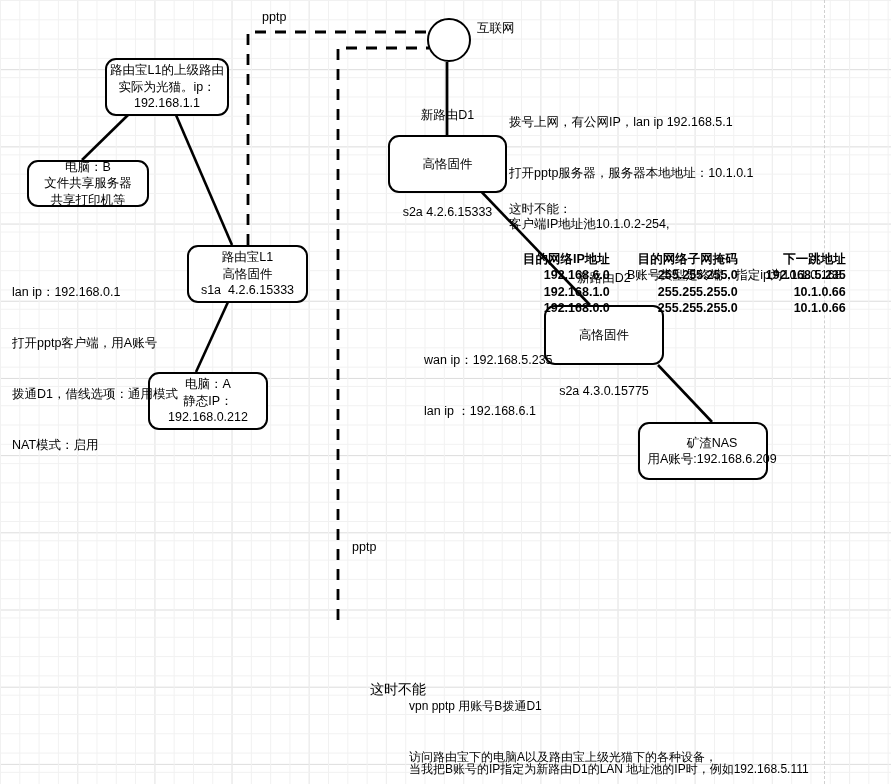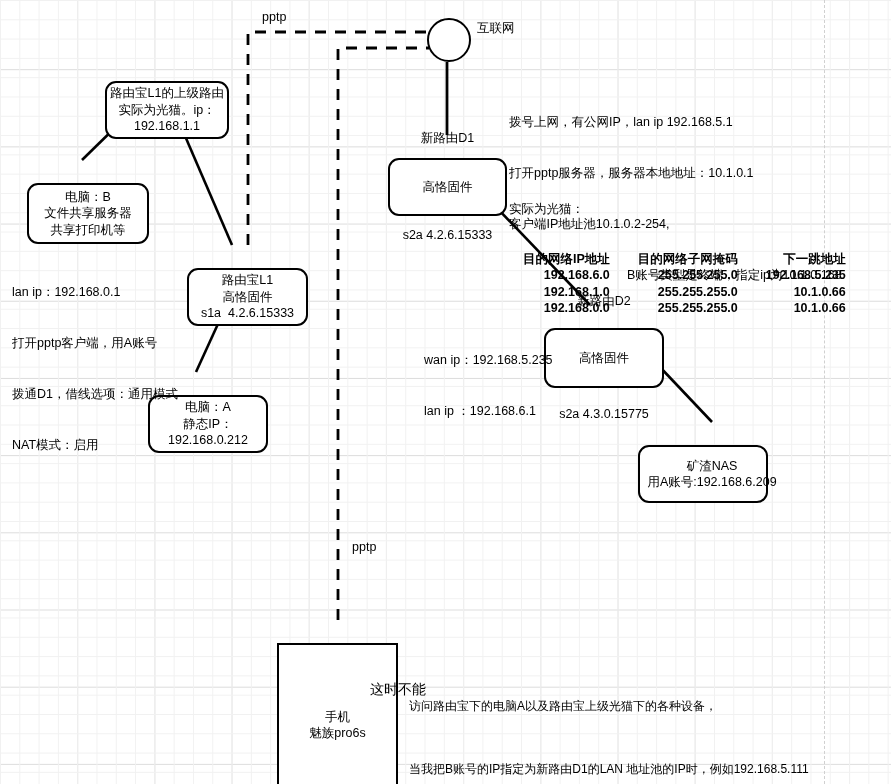--- a/index.html
+++ b/index.html
@@ -49,21 +49,20 @@
     color: #000000;
     display: flex;
     flex-direction: column;
     align-items: center;
     justify-content: center;
     text-align: center;
     font-size: 12.5px;
     line-height: 16.5px;
     white-space: pre;
     z-index: 3;
-    margin-top: 23px;
   }
   .node.square {
     border-radius: 0;
     border-width: 2.6px;
   }
   .node .line { display: block; }
   .circle-node {
     position: absolute;
     box-sizing: border-box;
     border: 2.2px solid #000000;
@@ -163,21 +162,21 @@
 
   <div class="circle-node" style="left:427px; top:18px; width:44px; height:44px;"></div>
   <div class="caption" style="left:477px; top:20px;">互联网</div>
 
   <div class="node" style="left:105px; top:58px; width:124px; height:58px;">
     <span class="line">路由宝L1的上级路由</span>
     <span class="line">实际为光猫。ip：</span>
     <span class="line">192.168.1.1</span>
   </div>
 
-  <div class="node" style="left:27px; top:160px; width:122px; height:61px;">
+  <div class="node" style="left:27px; top:160px; width:122px; height:47px;">
     <span class="line">电脑：B</span>
     <span class="line">文件共享服务器</span>
     <span class="line">共享打印机等</span>
   </div>
 
   <div class="node" style="left:187px; top:245px; width:121px; height:58px;">
     <span class="line">路由宝L1</span>
     <span class="line">高恪固件</span>
     <span class="line">s1a  4.2.6.15333</span>
   </div>
@@ -198,44 +197,40 @@
     <span class="line">新路由D2</span>
     <span class="line">高恪固件</span>
     <span class="line">s2a 4.3.0.15775</span>
   </div>
 
   <div class="node" style="left:638px; top:422px; width:130px; height:58px;padding-left:18px;">
     <span class="line">矿渣NAS</span>
     <span class="line">用A账号:192.168.6.209</span>
   </div>
 
-  <div class="node square" style="left:277px; top:620px; width:121px; height:164px;">
-    <span class="line">手机</span>
-    <span class="line">魅族pro6s</span>
-  </div>
 
   <div class="edge-label" style="left:262px; top:10px;">pptp</div>
   <div class="edge-label" style="left:352px; top:540px;">pptp</div>
 
   <div class="note-block" style="left:12px; top:250px;">
     <div>lan ip：192.168.0.1</div>
     <div>打开pptp客户端，用A账号</div>
     <div>拨通D1，借线选项：通用模式</div>
     <div>NAT模式：启用</div>
   </div>
 
   <div class="note-block" style="left:509px; top:80px;">
     <div>拨号上网，有公网IP，lan ip 192.168.5.1</div>
     <div>打开pptp服务器，服务器本地地址：10.1.0.1</div>
     <div>客户端IP地址池10.1.0.2-254,</div>
     <div><span class="indent"></span><span>B账号类型是终端，指定ip为10.1.0.168</span></div>
   </div>
 
   <div class="routing-table" style="left:509px; top:168px;">
-    <div>实际为光猫：</div>
+    <div>这时不能：</div>
     <table>
       <thead>
         <tr>
           <th>目的网络IP地址</th>
           <th>目的网络子网掩码</th>
           <th>下一跳地址</th>
         </tr>
       </thead>
       <tbody>
         <tr>
@@ -256,20 +251,21 @@
       </tbody>
     </table>
   </div>
 
   <div class="note-block" style="left:424px; top:318px;">
     <div>wan ip：192.168.5.235</div>
     <div>lan ip ：192.168.6.1</div>
   </div>
 
   <div class="phone-note" style="left:409px; top:664px;">
+    <div>vpn pptp 用账号B拨通D1</div>
     <div><span>访问路由宝下的电脑A以及路由宝上级光猫下的各种设备，</span></div>
     
   </div>
 
   <div class="phone-note red" style="left:370px; top:681px; font-size:14px;">这时不能</div>
 
   <div class="phone-note" style="left:409px; top:727px;">
     <div>当我把B账号的IP指定为新路由D1的LAN 地址池的IP时，例如192.168.5.111</div>
     
     

